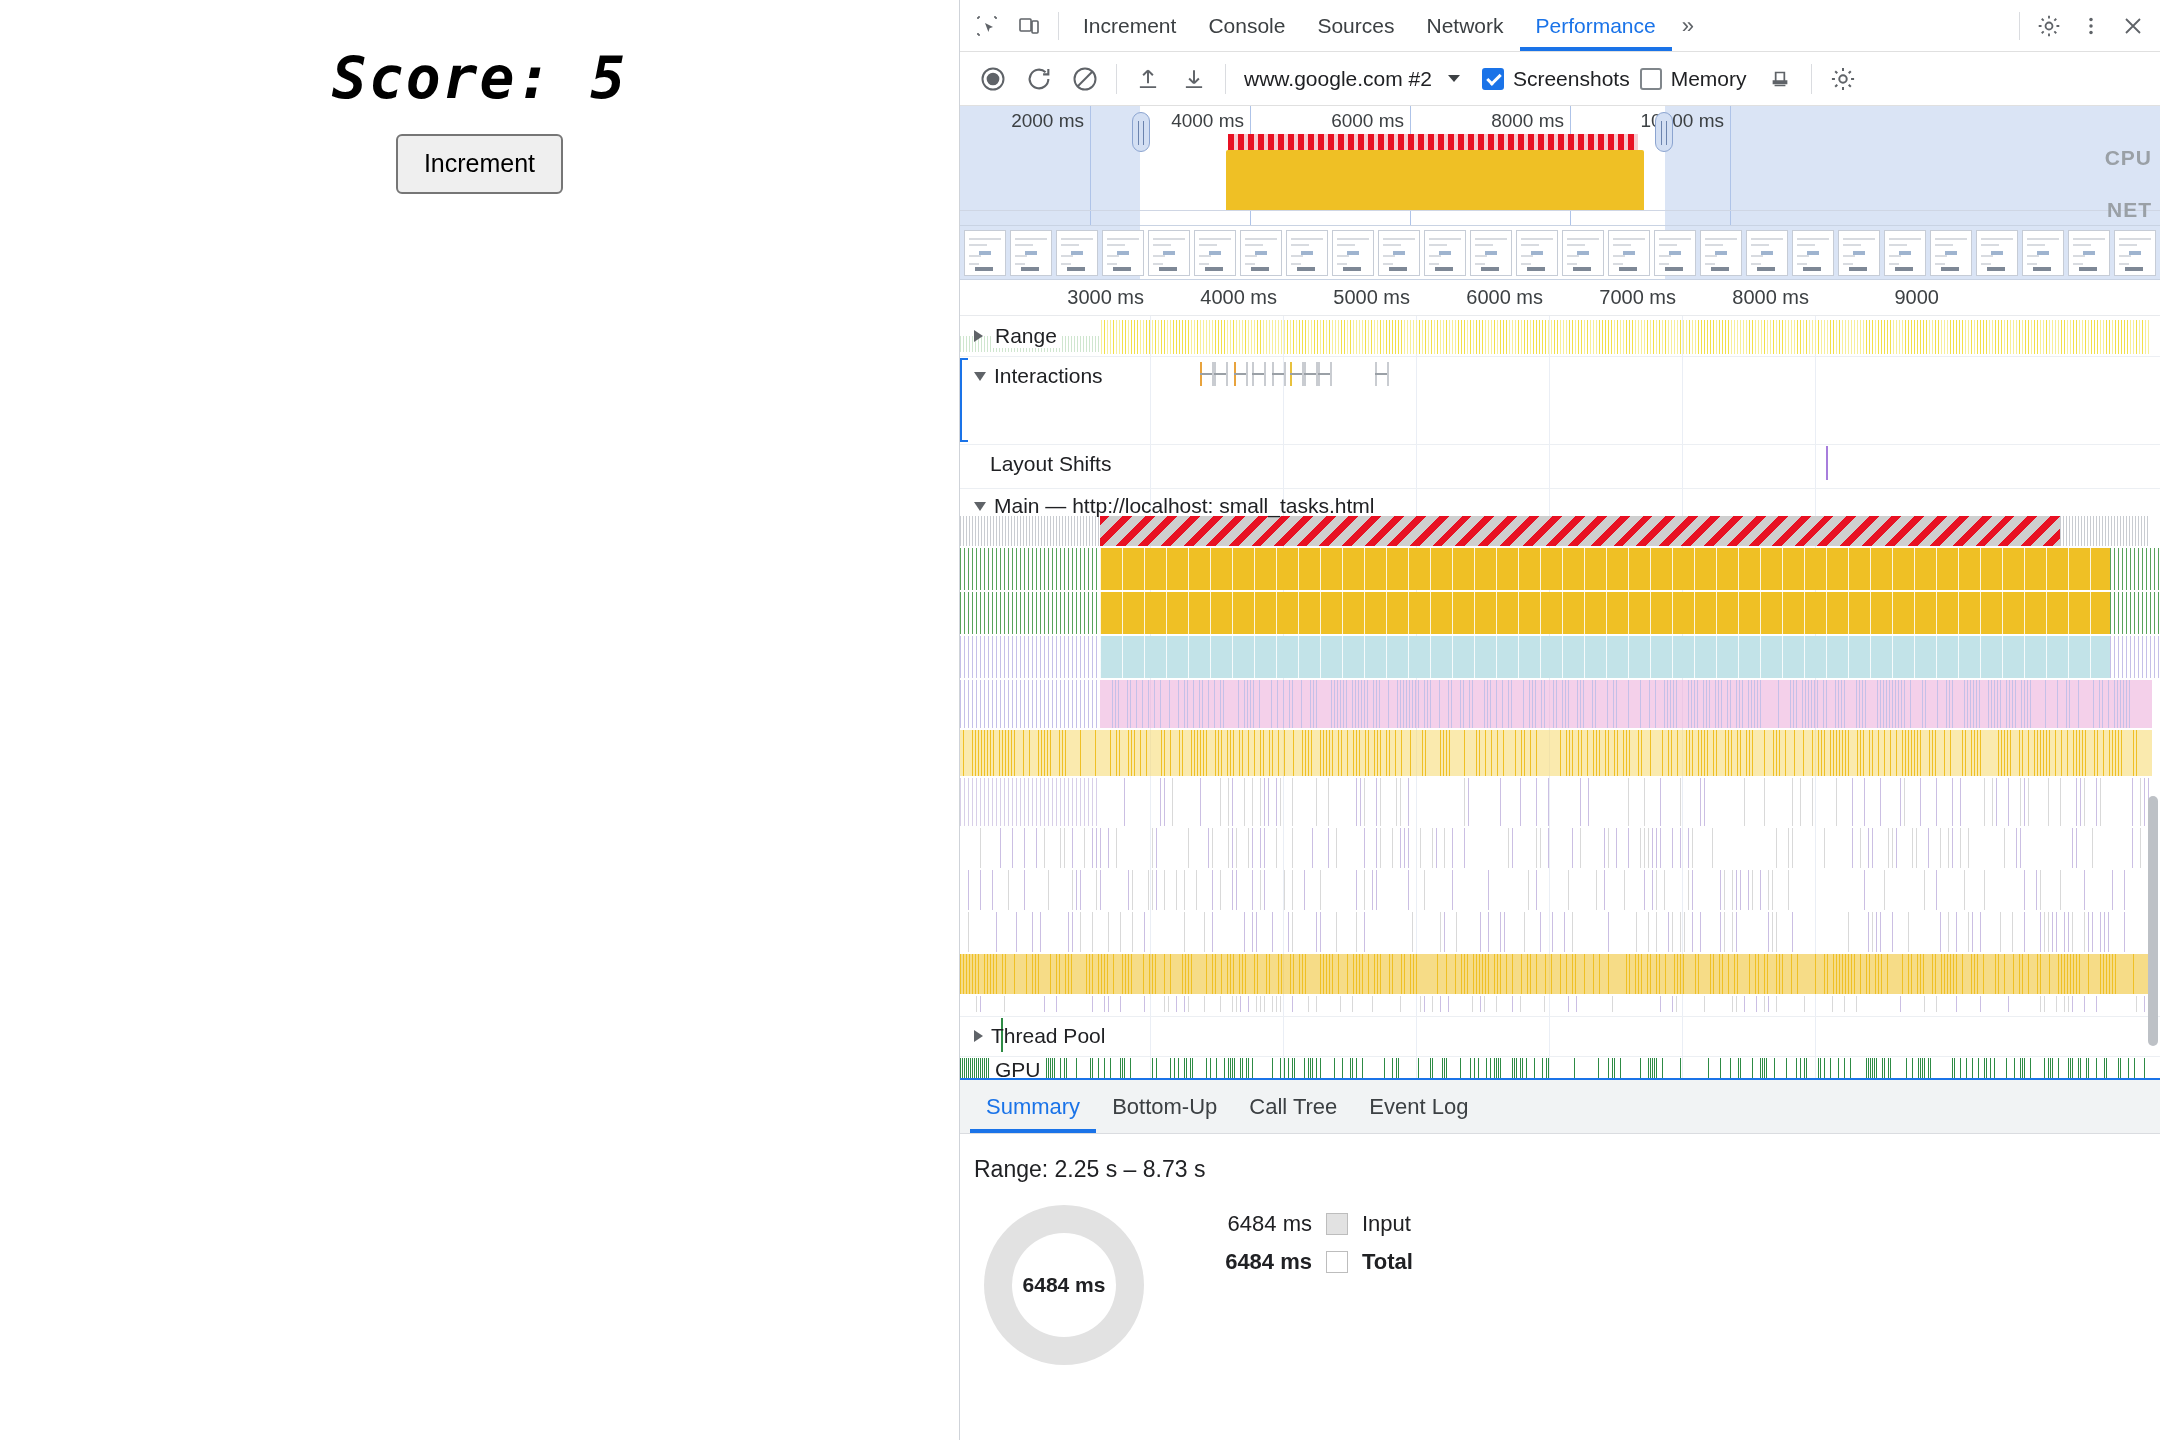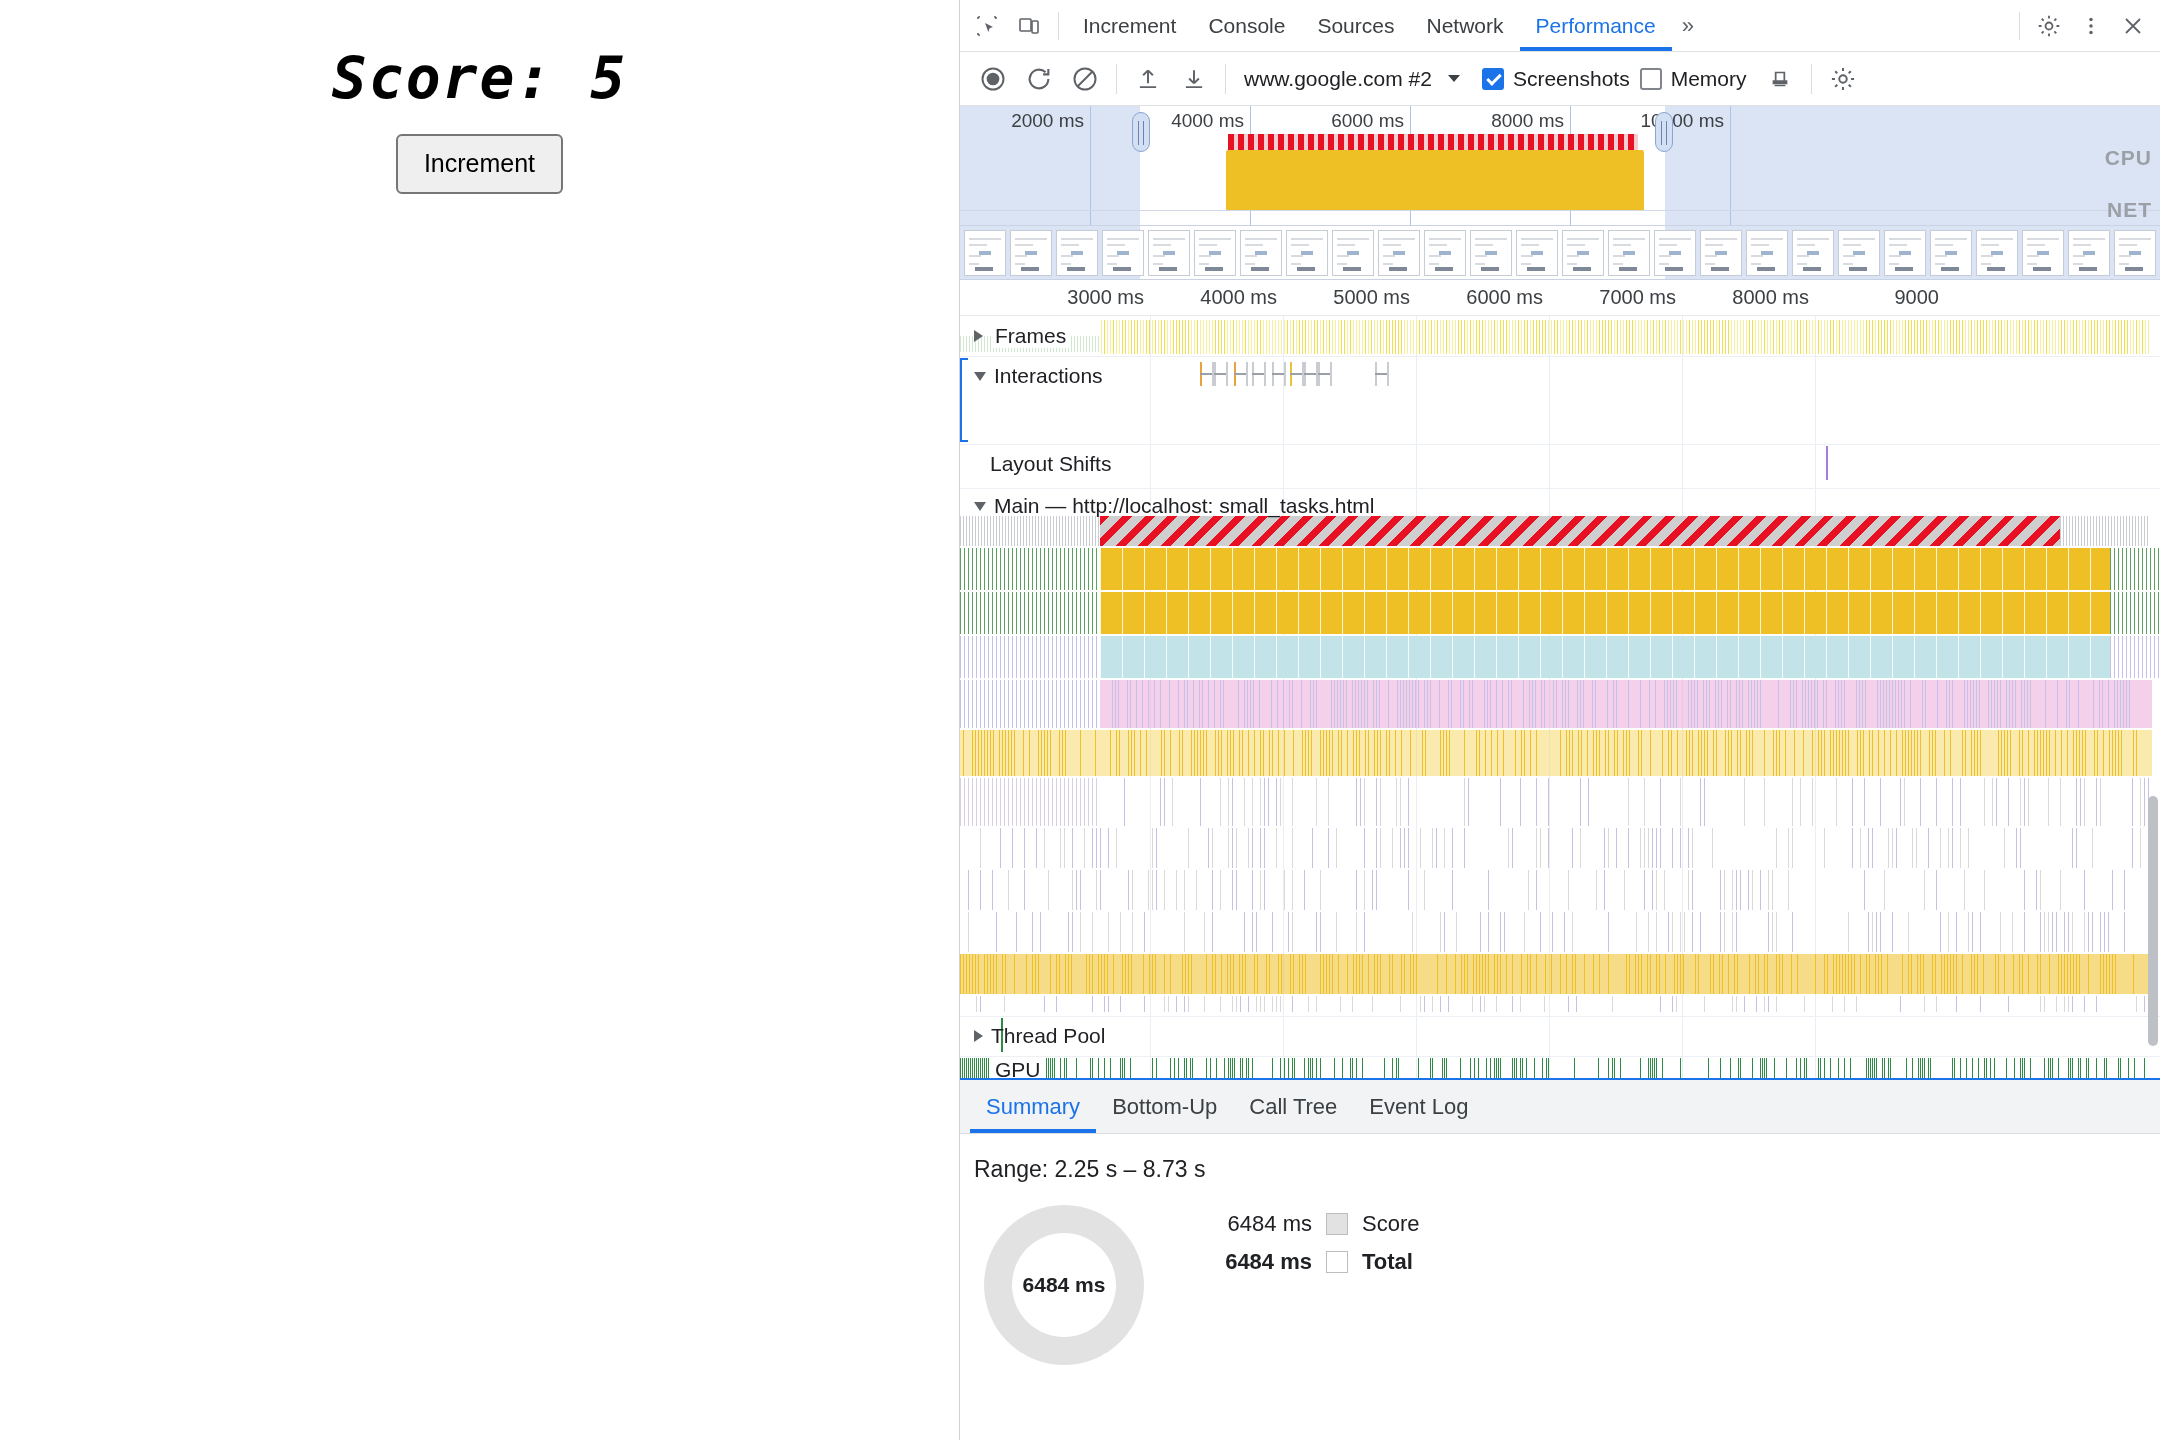--- a/index.html
+++ b/index.html
@@ -1065,21 +1065,21 @@
             <span style="position:absolute;left:1170px;top:0px;width:1px;height:34px;background:#f7ef9a"></span>
             <span style="position:absolute;left:1173px;top:0px;width:1px;height:34px;background:#f7ef9a"></span>
             <span style="position:absolute;left:1176px;top:0px;width:1px;height:34px;background:#f2e04a"></span>
             <span style="position:absolute;left:1179px;top:0px;width:1px;height:34px;background:#f7ef9a"></span>
             <span style="position:absolute;left:1182px;top:0px;width:1px;height:34px;background:#f2e04a"></span>
             <span style="position:absolute;left:1185px;top:0px;width:1px;height:34px;background:#f7ef9a"></span>
             <span style="position:absolute;left:1188px;top:0px;width:1px;height:34px;background:#f7ef9a"></span>
           </div>
         <div class="track-label" style="top:8px">
           <span class="tri right"></span>
-          <span style="background:#fff;padding:0 4px">Frames</span>
+          <span style="background:#fff;padding:0 4px">Range</span>
         </div>
         <div class="fl-rowline" style="top:40px"></div>
 
         <div class="sel-bracket" style="top:42px;height:84px"></div>
         <div class="track-label" style="top:48px">
           <span class="tri down"></span>
           <span>Interactions</span>
         </div>
         <div id="interactions-band" class="fl-band" style="left:240px;width:250px;top:46px;height:26px">
             <span style="position:absolute;left:0px;top:0;width:2px;height:24px;background:#e8a33d"></span>
@@ -2459,21 +2459,21 @@
       <div class="bt-range">Range: 2.25 s – 8.73 s</div>
 
       <div class="bt-summary">
         <div class="donut">
           <span>6484 ms</span>
         </div>
         <div class="legend">
           <div class="lg-row">
             <span class="lg-time">6484 ms</span>
             <span class="lg-swatch"></span>
-            <span class="lg-name">Score</span>
+            <span class="lg-name">Input</span>
           </div>
           <div class="lg-row bold">
             <span class="lg-time">6484 ms</span>
             <span class="lg-swatch empty"></span>
             <span class="lg-name">Total</span>
           </div>
         </div>
       </div>
 
     </div>

